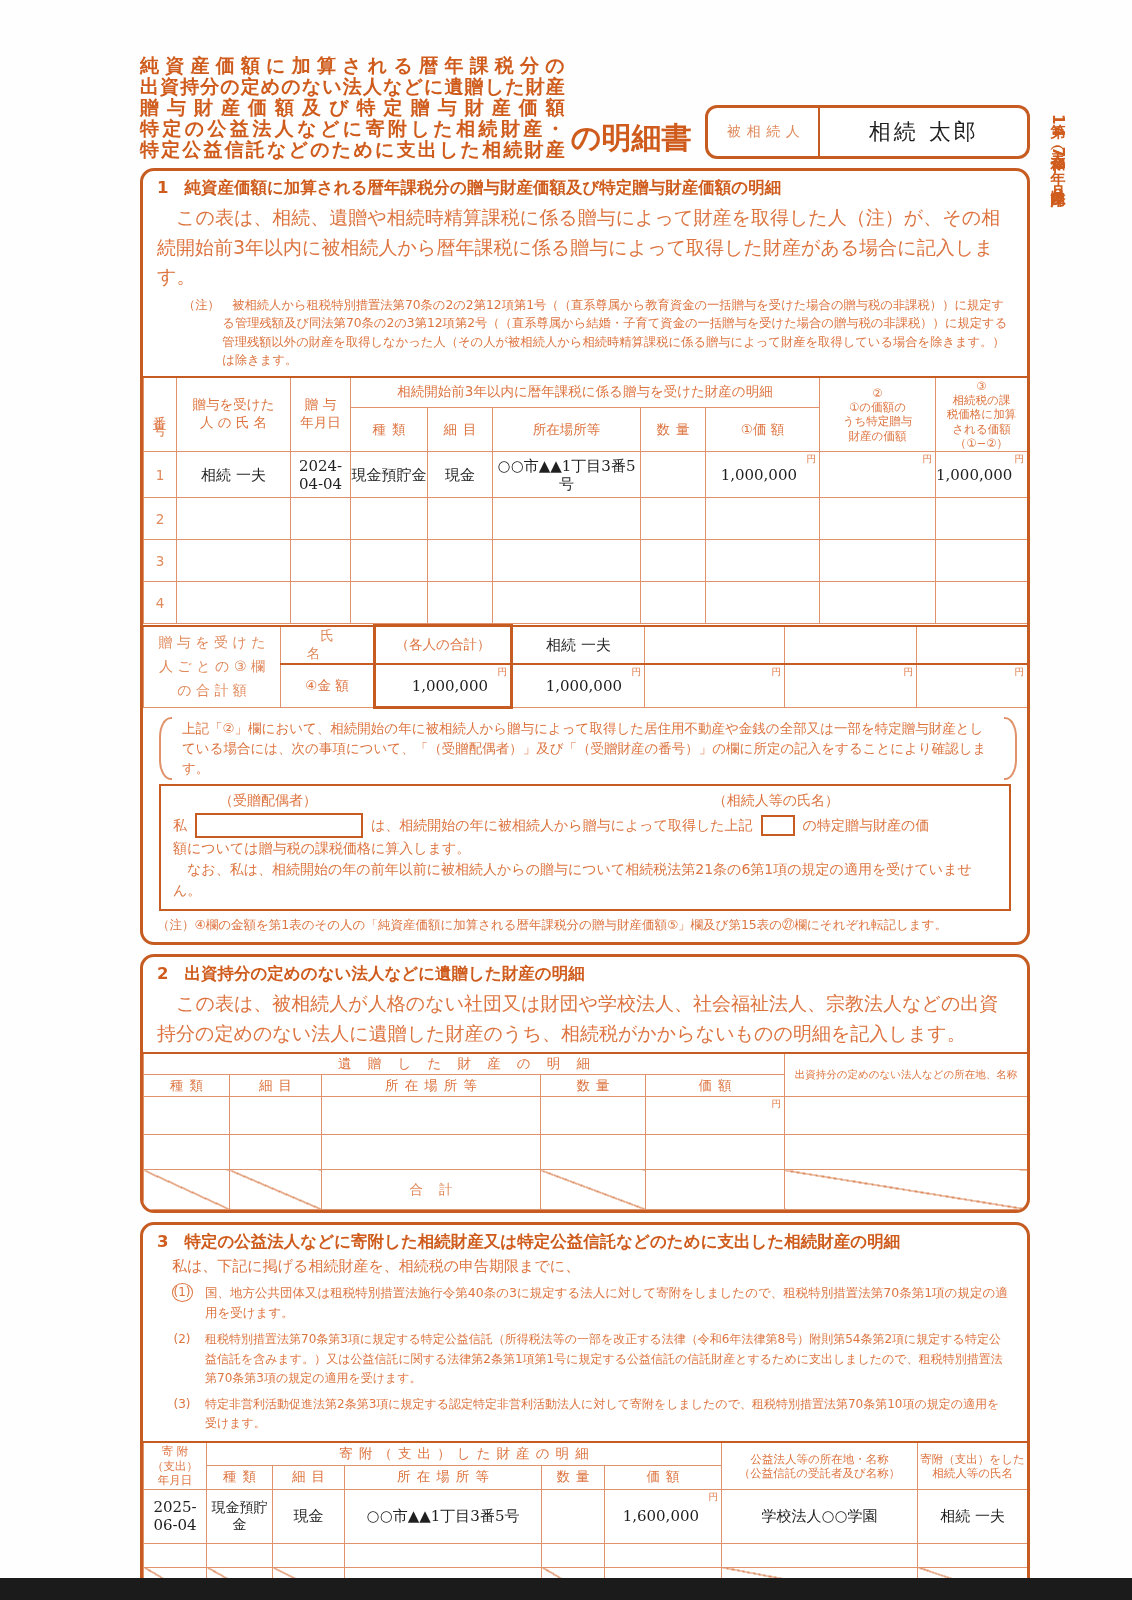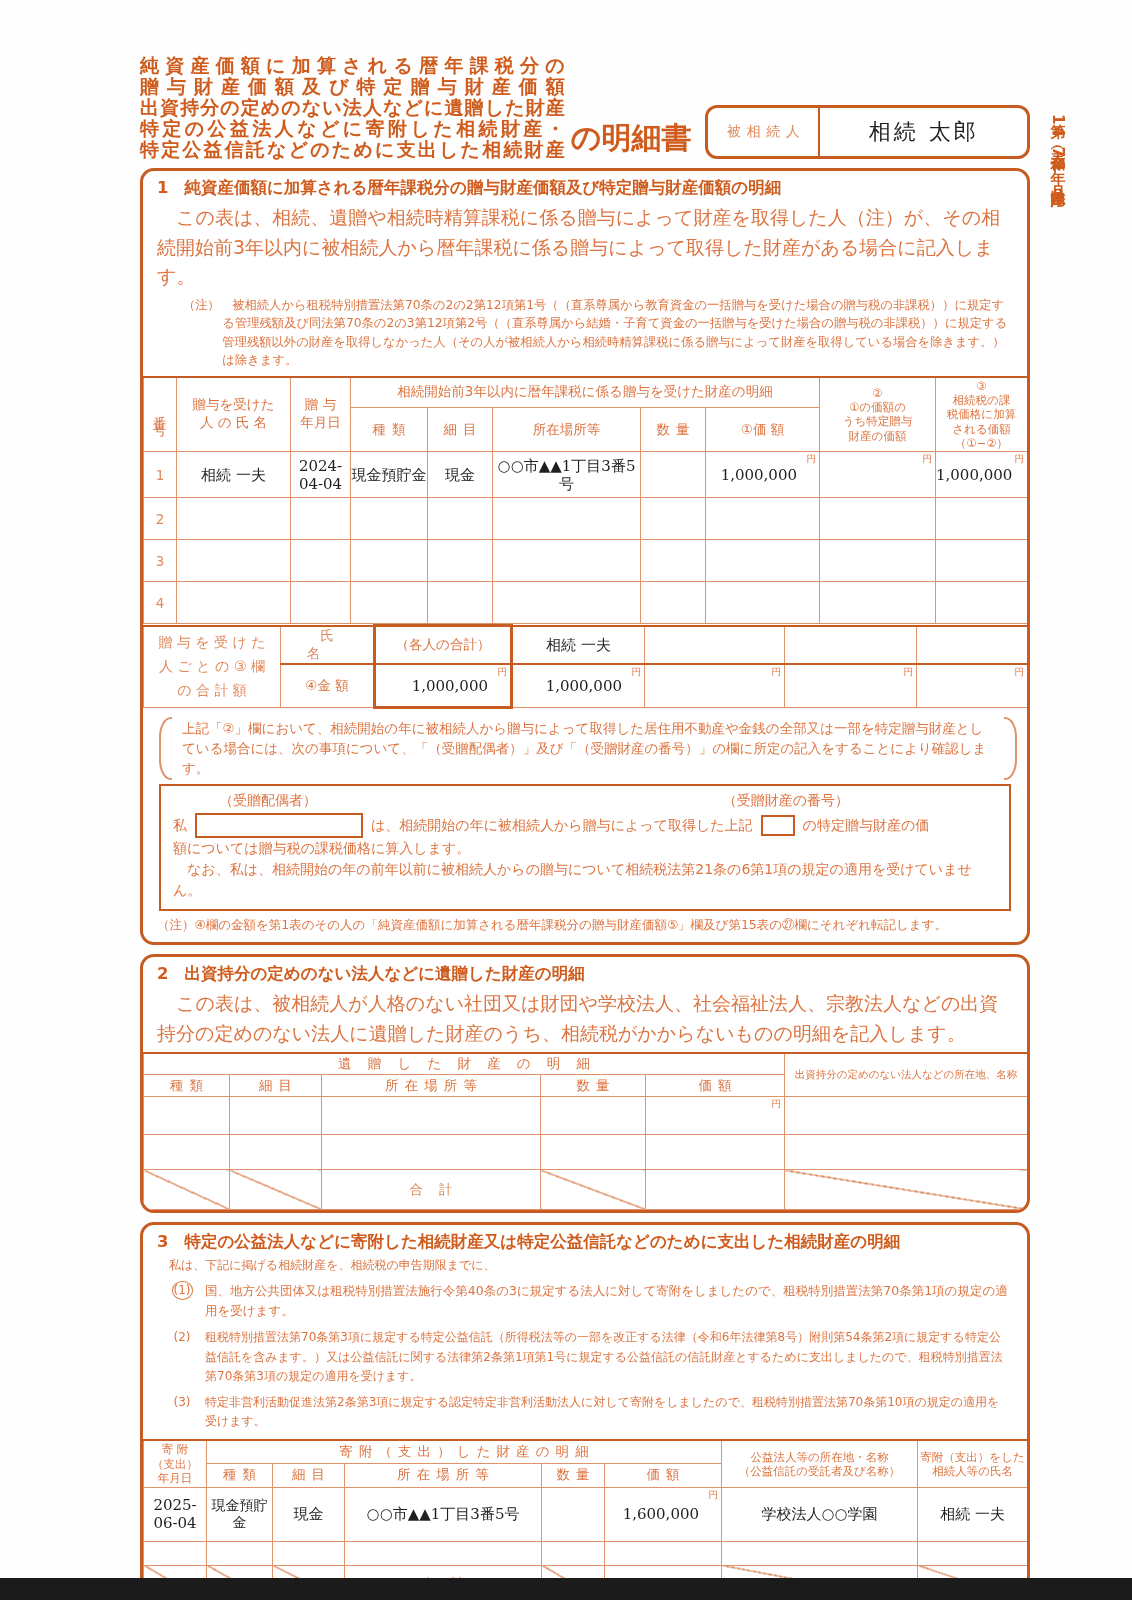--- a/index.html
+++ b/index.html
@@ -55,48 +55,48 @@
   .hl-bot{border-bottom:3px solid var(--bd);}
   .lbl{color:var(--tx3);font-size:13.5px;}
   .amt-row td{height:44px;border-top:2px solid var(--bd);}
 
   
   .confirm{display:flex;align-items:stretch;margin:8px 10px 4px 16px;gap:6px;}
   .brk{width:13px;flex:0 0 13px;}
   .brk-l{border-left:2px solid var(--bd-lt);border-top:2px solid var(--bd-lt);border-bottom:2px solid var(--bd-lt);border-radius:12px 0 0 12px / 20px 0 0 20px;}
   .brk-r{border-right:2px solid var(--bd-lt);border-top:2px solid var(--bd-lt);border-bottom:2px solid var(--bd-lt);border-radius:0 12px 12px 0 / 0 20px 20px 0;}
   .confirm-txt{font-size:13.5px;line-height:1.45;padding:2px 4px;}
-  .cbox{border:2px solid var(--bd);margin:4px 16px 6px 16px;padding:4px 20px 8px 12px;font-size:14px;line-height:1.5;}
+  .cbox{border:2px solid var(--bd);margin:4px 16px 6px 16px;padding:4px 30px 8px 12px;font-size:14px;line-height:1.5;}
   .cbox-labels{display:flex;justify-content:space-between;padding:0 140px 2px 46px;font-size:14px;}
   .blank{display:inline-block;height:25px;border:2px solid var(--bd);background:#fff;vertical-align:middle;margin:0 8px;}
   .blank-wide{width:168px;}
   .blank-small{width:34px;height:21px;}
   .cbox-line3{text-indent:1em;}
   .bottom-note{font-size:12.5px;margin:6px 14px 8px 14px;}
 
   
   .item{display:flex;gap:10px;margin:7px 16px 0 26px;font-size:12px;line-height:1.6;}
   .item-num{flex:0 0 26px;text-align:center;}
   .circ{display:inline-block;border:1.5px solid var(--tx2);border-radius:50%;padding:1px 1px;line-height:1.2;}
-  .s3-intro{font-size:12px;margin:2px 14px 0 14px;text-indent:1em;}
+  .s3-intro{font-size:15px;margin:2px 14px 0 14px;text-indent:1em;}
 
   
   .footer{display:flex;justify-content:space-between;font-size:12px;color:var(--tx2);margin-top:6px;padding:0 2px;}
   .botbar{position:absolute;left:0;bottom:0;width:1132px;height:22px;background:#1b1b1b;}
 </style>
 </head>
 <body>
 
 <div class="page">
 
   <div class="hdr">
     <div class="title-block">
       <div class="title-line">純資産価額に加算される暦年課税分の</div>
+      <div class="title-line">出資持分の定めのない法人などに遺贈した財産</div>
       <div class="title-line">贈与財産価額及び特定贈与財産価額</div>
-      <div class="title-line">出資持分の定めのない法人などに遺贈した財産</div>
       <div class="title-line">特定の公益法人などに寄附した相続財産・</div>
       <div class="title-line">特定公益信託などのために支出した相続財産</div>
     </div>
     <div class="title-suffix">の明細書</div>
     <div class="decedent-box">
       <div class="decedent-label">被相続人</div>
       <div class="decedent-name">相続 太郎</div>
     </div>
   </div>
 
@@ -232,21 +232,21 @@
 
     <div class="confirm">
       <span class="brk brk-l"></span>
       <div class="confirm-txt">上記「②」欄において、相続開始の年に被相続人から贈与によって取得した居住用不動産や金銭の全部又は一部を特定贈与財産としている場合には、次の事項について、「（受贈配偶者）」及び「（受贈財産の番号）」の欄に所定の記入をすることにより確認します。</div>
       <span class="brk brk-r"></span>
     </div>
 
     <div class="cbox">
       <div class="cbox-labels">
         <span>（受贈配偶者）</span>
-        <span>（受贈財産の番号）</span>
+        <span>（相続人等の氏名）</span>
       </div>
       <div>
         <span>私</span><span class="blank blank-wide"></span><span>は、相続開始の年に被相続人から贈与によって取得した上記</span><span class="blank blank-small"></span><span>の特定贈与財産の価</span>
       </div>
       <div>額については贈与税の課税価格に算入します。</div>
       <div class="cbox-line3">なお、私は、相続開始の年の前年以前に被相続人からの贈与について相続税法第21条の6第1項の規定の適用を受けていません。</div>
     </div>
 
     <div class="bottom-note">（注）④欄の金額を第1表のその人の「純資産価額に加算される暦年課税分の贈与財産価額⑤」欄及び第15表の㉗欄にそれぞれ転記します。</div>
   </div>

